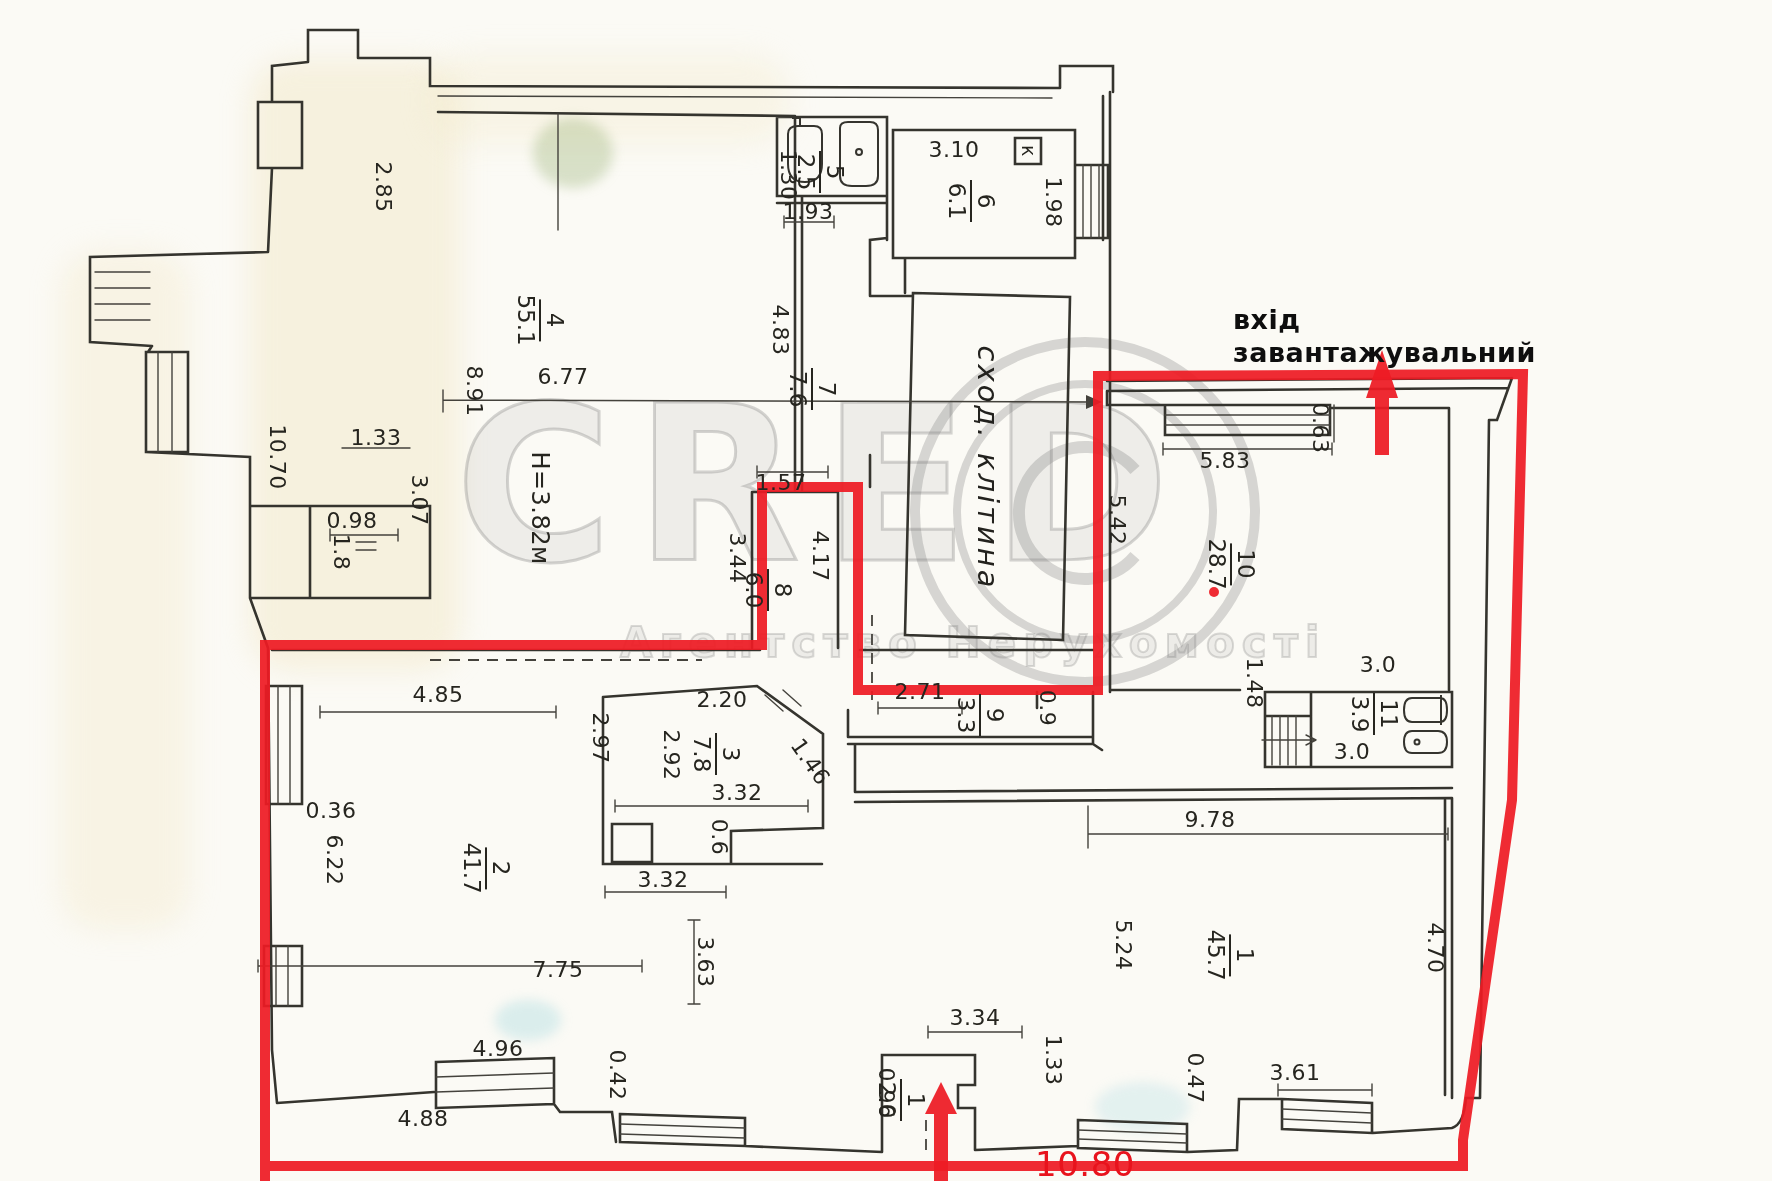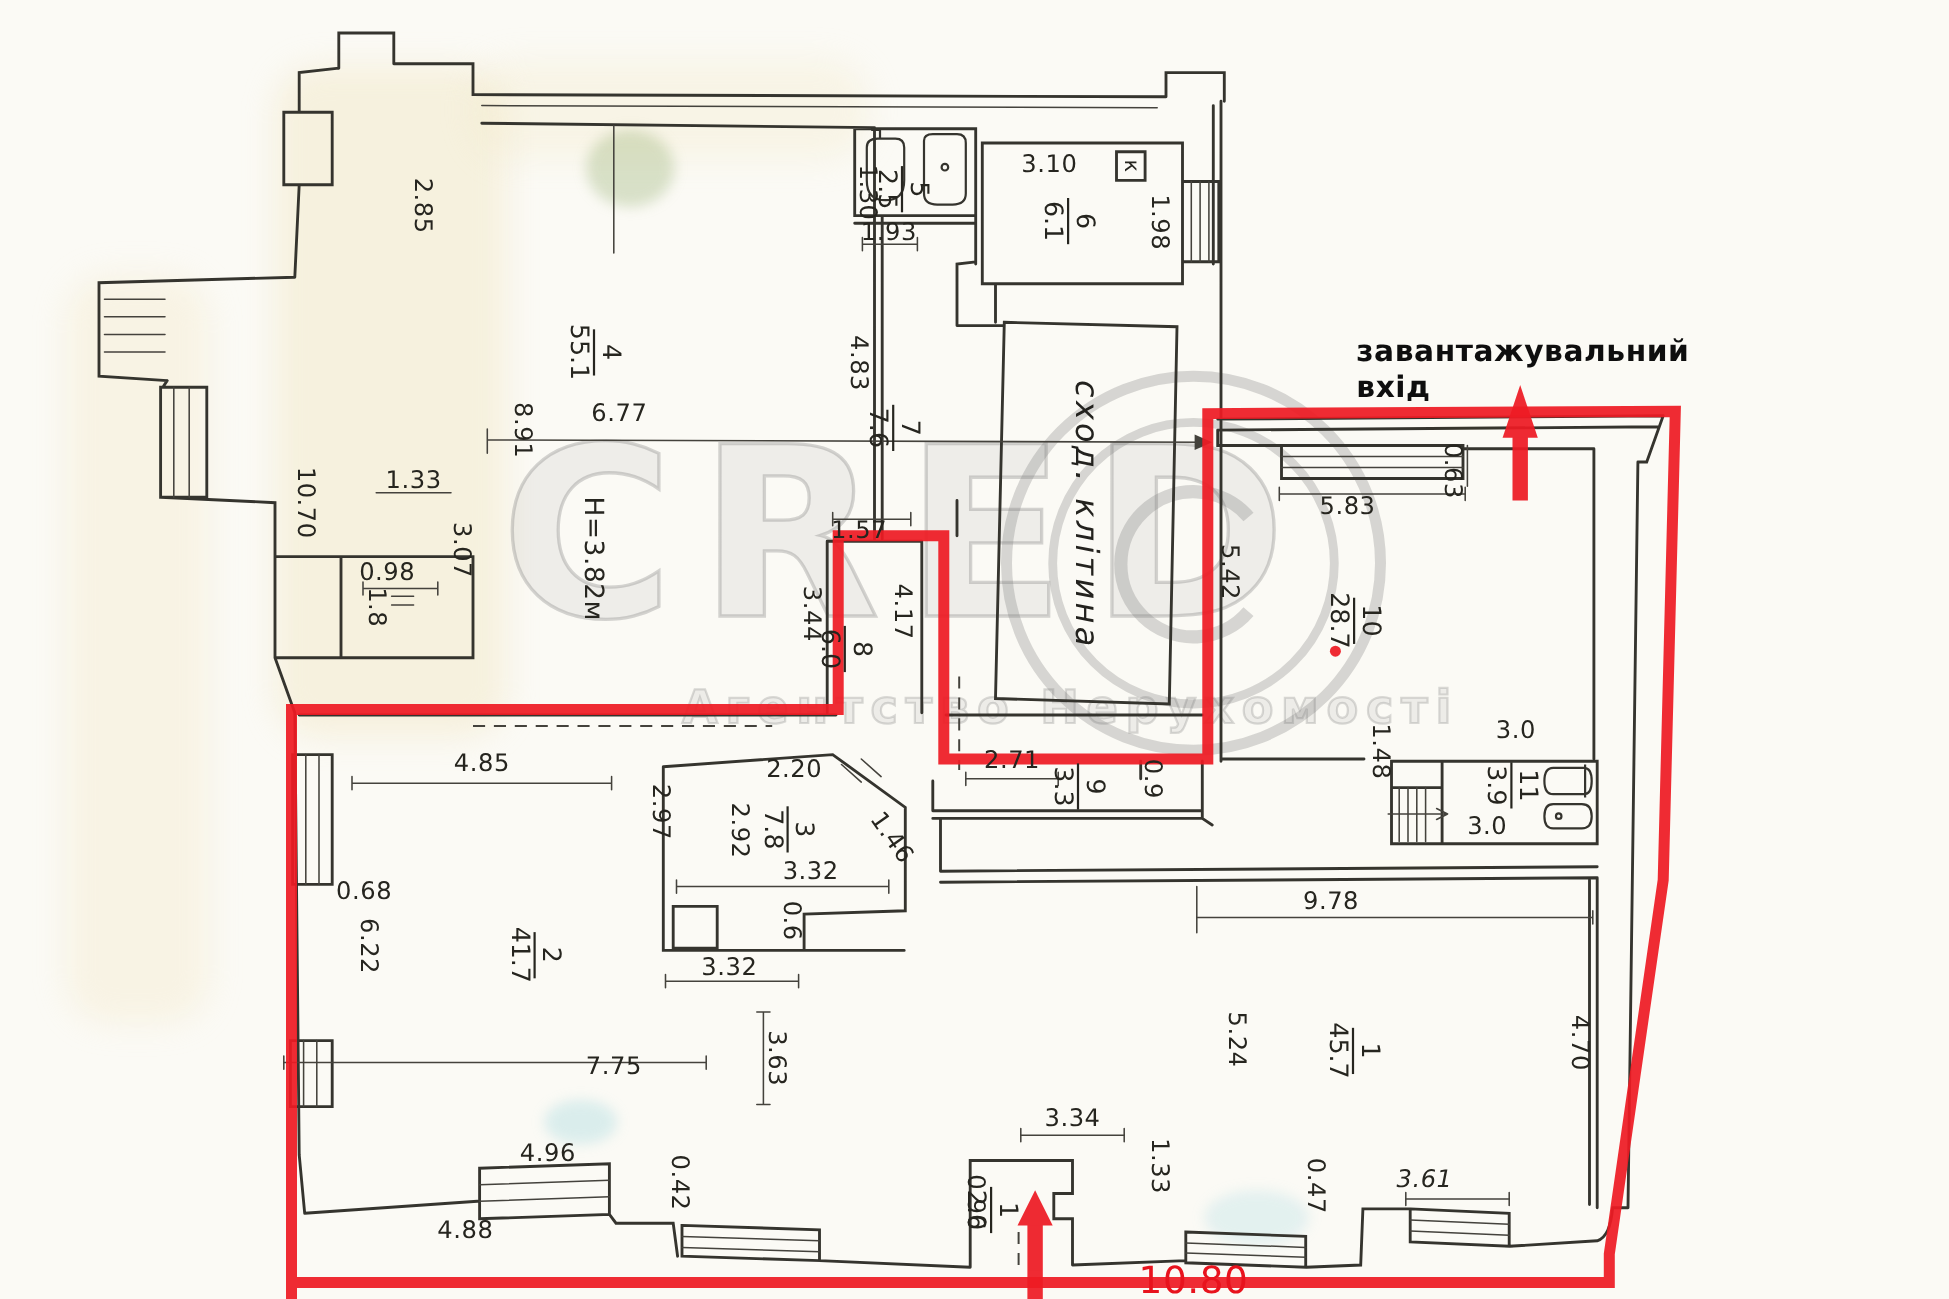--- a/index.html
+++ b/index.html
@@ -203,35 +203,35 @@
     <g fill="#ee1b24" opacity="0.93">
       <rect x="1375" y="394" width="14" height="61"></rect>
       <polygon points="1366,398 1398,398 1382,350"></polygon>
       <rect x="934" y="1112" width="14" height="69"></rect>
       <polygon points="925,1114 957,1114 941,1082"></polygon>
       <circle cx="1214" cy="592" r="5"></circle>
     </g>
   </svg>
 
   <div id="loading-note">
+    <div>вхід</div>
     <div>завантажувальний</div>
-    <div>вхід</div>
   </div>
   <div id="stair-label">сход. клітина</div>
 
 <div class="lbl" style="left: 383px; top: 187px; transform: translate(-50%, -50%) rotate(90deg);">2.85</div>
     <div class="lbl" style="left: 376px; top: 438px; transform: translate(-50%, -50%) rotate(0deg);">1.33</div>
     <div class="lbl" style="left: 419px; top: 500px; transform: translate(-50%, -50%) rotate(90deg);">3.07</div>
     <div class="lbl" style="left: 277px; top: 457px; transform: translate(-50%, -50%) rotate(90deg);">10.70</div>
     <div class="lbl" style="left: 352px; top: 521px; transform: translate(-50%, -50%) rotate(0deg);">0.98</div>
     <div class="lbl" style="left: 341px; top: 552px; transform: translate(-50%, -50%) rotate(90deg);">1.8</div>
     <div class="lbl" style="left: 474px; top: 391px; transform: translate(-50%, -50%) rotate(90deg);">8.91</div>
     <div class="lbl" style="left: 563px; top: 377px; transform: translate(-50%, -50%) rotate(0deg); text-align: center;">6.77</div>
     <div class="lbl" style="left: 438px; top: 695px; transform: translate(-50%, -50%) rotate(0deg);">4.85</div>
-    <div class="lbl" style="left: 331px; top: 811px; transform: translate(-50%, -50%) rotate(0deg);">0.68</div>
+    <div class="lbl" style="left: 331px; top: 811px; transform: translate(-50%, -50%) rotate(0deg);">0.36</div>
     <div class="lbl" style="left: 334px; top: 860px; transform: translate(-50%, -50%) rotate(90deg);">6.22</div>
     <div class="lbl" style="left: 600px; top: 738px; transform: translate(-50%, -50%) rotate(90deg);">2.97</div>
     <div class="lbl" style="left: 671px; top: 755px; transform: translate(-50%, -50%) rotate(90deg);">2.92</div>
     <div class="lbl" style="left: 722px; top: 700px; transform: translate(-50%, -50%) rotate(0deg);">2.20</div>
     <div class="lbl" style="left: 737px; top: 793px; transform: translate(-50%, -50%) rotate(0deg);">3.32</div>
     <div class="lbl" style="left: 719px; top: 837px; transform: translate(-50%, -50%) rotate(90deg);">0.6</div>
     <div class="lbl" style="left: 663px; top: 880px; transform: translate(-50%, -50%) rotate(0deg);">3.32</div>
     <div class="lbl" style="left: 705px; top: 962px; transform: translate(-50%, -50%) rotate(90deg);">3.63</div>
     <div class="lbl" style="left: 810px; top: 762px; transform: translate(-50%, -50%) rotate(55deg);">1.46</div>
     <div class="lbl" style="left: 558px; top: 970px; transform: translate(-50%, -50%) rotate(0deg);">7.75</div>
@@ -247,21 +247,21 @@
     <div class="lbl" style="left: 954px; top: 150px; transform: translate(-50%, -50%) rotate(0deg);">3.10</div>
     <div class="lbl" style="left: 1053px; top: 202px; transform: translate(-50%, -50%) rotate(90deg);">1.98</div>
     <div class="lbl" style="left: 920px; top: 692px; transform: translate(-50%, -50%) rotate(0deg);">2.71</div>
     <div class="lbl" style="left: 1047px; top: 708px; transform: translate(-50%, -50%) rotate(90deg);">0.9</div>
     <div class="lbl" style="left: 1210px; top: 820px; transform: translate(-50%, -50%) rotate(0deg);">9.78</div>
     <div class="lbl" style="left: 1123px; top: 945px; transform: translate(-50%, -50%) rotate(90deg);">5.24</div>
     <div class="lbl" style="left: 975px; top: 1018px; transform: translate(-50%, -50%) rotate(0deg);">3.34</div>
     <div class="lbl" style="left: 1053px; top: 1060px; transform: translate(-50%, -50%) rotate(90deg);">1.33</div>
     <div class="lbl" style="left: 886px; top: 1093px; transform: translate(-50%, -50%) rotate(90deg);">0.96</div>
     <div class="lbl" style="left: 1195px; top: 1078px; transform: translate(-50%, -50%) rotate(90deg);">0.47</div>
-    <div class="lbl" style="left: 1295px; top: 1073px; transform: translate(-50%, -50%) rotate(0deg); font-style: italic;">3.61</div>
+    <div class="lbl" style="left: 1295px; top: 1073px; transform: translate(-50%, -50%) rotate(0deg);">3.61</div>
     <div class="lbl" style="left: 1435px; top: 948px; transform: translate(-50%, -50%) rotate(90deg);">4.70</div>
     <div class="lbl" style="left: 1225px; top: 461px; transform: translate(-50%, -50%) rotate(0deg);">5.83</div>
     <div class="lbl" style="left: 1320px; top: 428px; transform: translate(-50%, -50%) rotate(90deg);">0.63</div>
     <div class="lbl" style="left: 1117px; top: 520px; transform: translate(-50%, -50%) rotate(90deg);">5.42</div>
     <div class="lbl" style="left: 1378px; top: 665px; transform: translate(-50%, -50%) rotate(0deg);">3.0</div>
     <div class="lbl" style="left: 1352px; top: 752px; transform: translate(-50%, -50%) rotate(0deg);">3.0</div>
     <div class="lbl" style="left: 1254px; top: 683px; transform: translate(-50%, -50%) rotate(90deg);">1.48</div>
     <div class="lbl" style="left: 540px; top: 508px; font-size: 24px; transform: translate(-50%, -50%) rotate(90deg);">Н=3.82м</div>
     <div class="lbl" style="left: 1028px; top: 151px; font-size: 19px; transform: translate(-50%, -50%) rotate(90deg);">к</div>
     <div class="lbl" style="left: 1085px; top: 1164px; font-size: 34px; color: rgb(232, 19, 29); font-weight: normal; transform: translate(-50%, -50%) rotate(0deg);">10.80</div>

